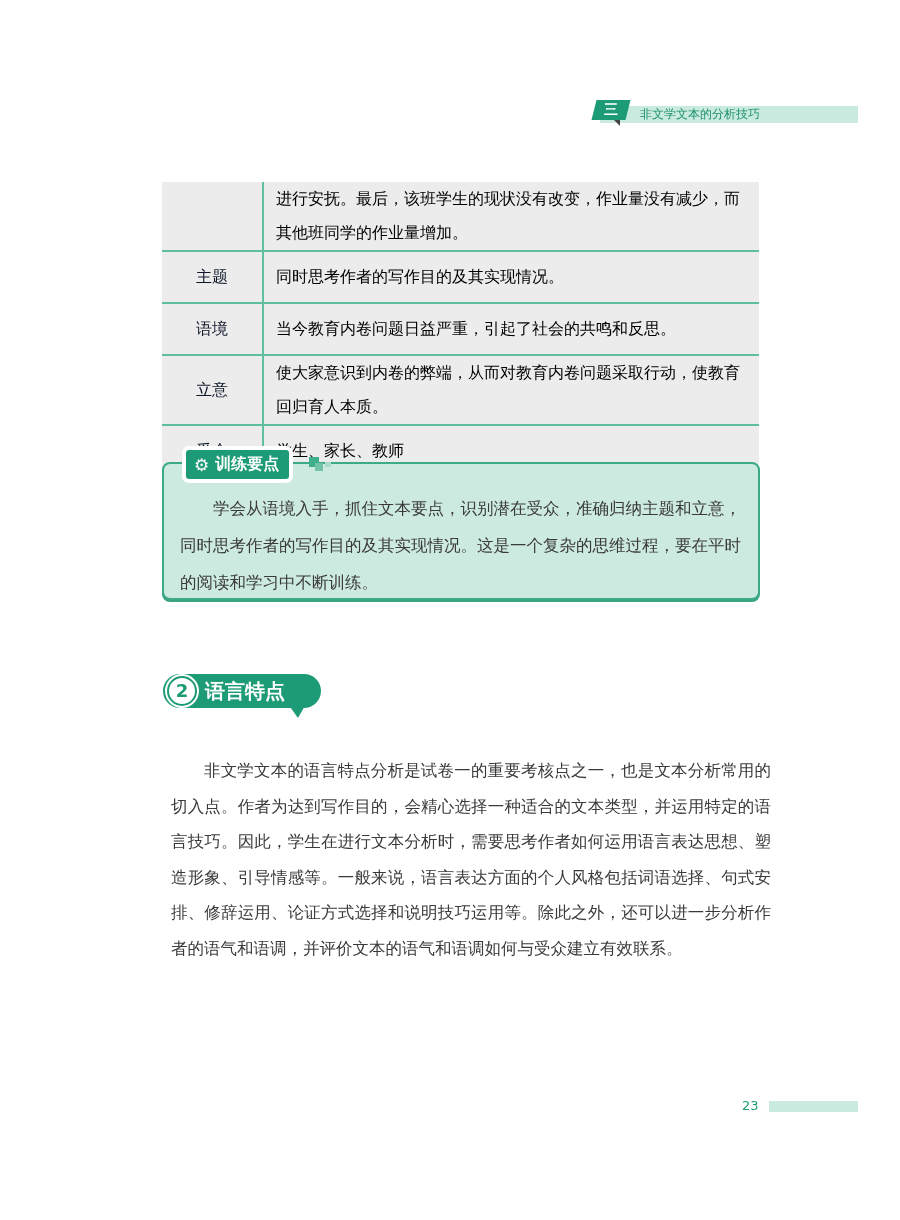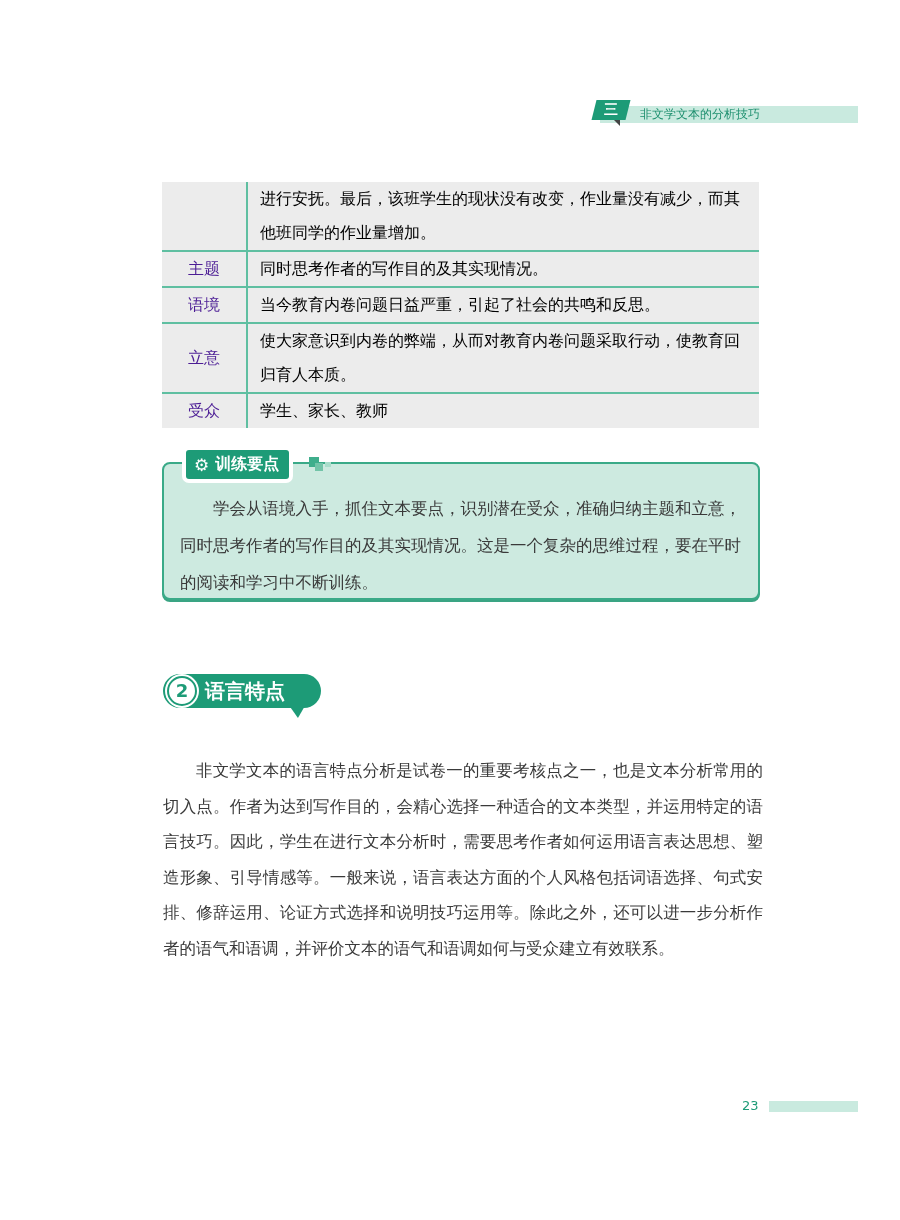--- a/index.html
+++ b/index.html
@@ -27,21 +27,21 @@
       position: absolute; left: 640px; top: 106px; font-family: Liberation Sans, sans-serif;
       font-size: 12px; line-height: 17px; color: #1d8f6e;
     }
 
     table.info {
       position: absolute; left: 162px; top: 182px; width: 597px; border-collapse: collapse;
       background: #ececec; font-size: 16px;
     }
     table.info td { padding: 0 12px; line-height: 34px; vertical-align: middle; }
     table.info td.label {
-      width: 84px; text-align: center; color: #4c1d95; padding: 0;
+      width: 84px; text-align: center; color: #0f172a; padding: 8px;
       border-right: 2px solid #5fbfa1;
     }
     table.info tr + tr td { border-top: 2px solid #5fbfa1; }
     table.info td.value { color: #000000; }
 
     .tips {
       position: absolute; left: 162px; top: 462px; width: 594px; height: 134px;
       background: #cdeae0; border: 2px solid #3aaa88; border-radius: 8px;
       box-shadow: 0 2px 0 #3aa483;
     }
@@ -72,21 +72,21 @@
     .section-num {
       width: 26px; height: 26px; border-radius: 50%; background: #fff; color: #1d9b77;
       font-family: "DejaVu Sans", sans-serif; font-weight: bold; font-size: 18px; text-align: center; line-height: 26px;
       margin-left: 4px; border: 2px solid #1d9b77; box-shadow: 0 0 0 2px #fff;
     }
     .section-title {
       color: #fff; font-family: "DejaVu Sans", sans-serif; font-weight: bold; font-size: 20px; margin-left: 8px;
     }
 
     .body-text {
-      position: absolute; left: 163px; top: 753px; width: 600px; font-size: 16.5px; line-height: 35.5px;
+      position: absolute; left: 171px; top: 753px; width: 600px; font-size: 16.5px; line-height: 35.5px;
       text-indent: 2em; margin: 0; color: #3a3a3a; text-align: justify;
     }
 
     .page-num {
       position: absolute; left: 742px; top: 1098px; font-family: "DejaVu Sans", sans-serif;
       font-size: 13px; color: #1d9b77; line-height: 16px; text-align: center;
     }
     .footer-band {
       position: absolute; left: 769px; top: 1101px; width: 89px; height: 11px; background: #c9eadf;
     }

